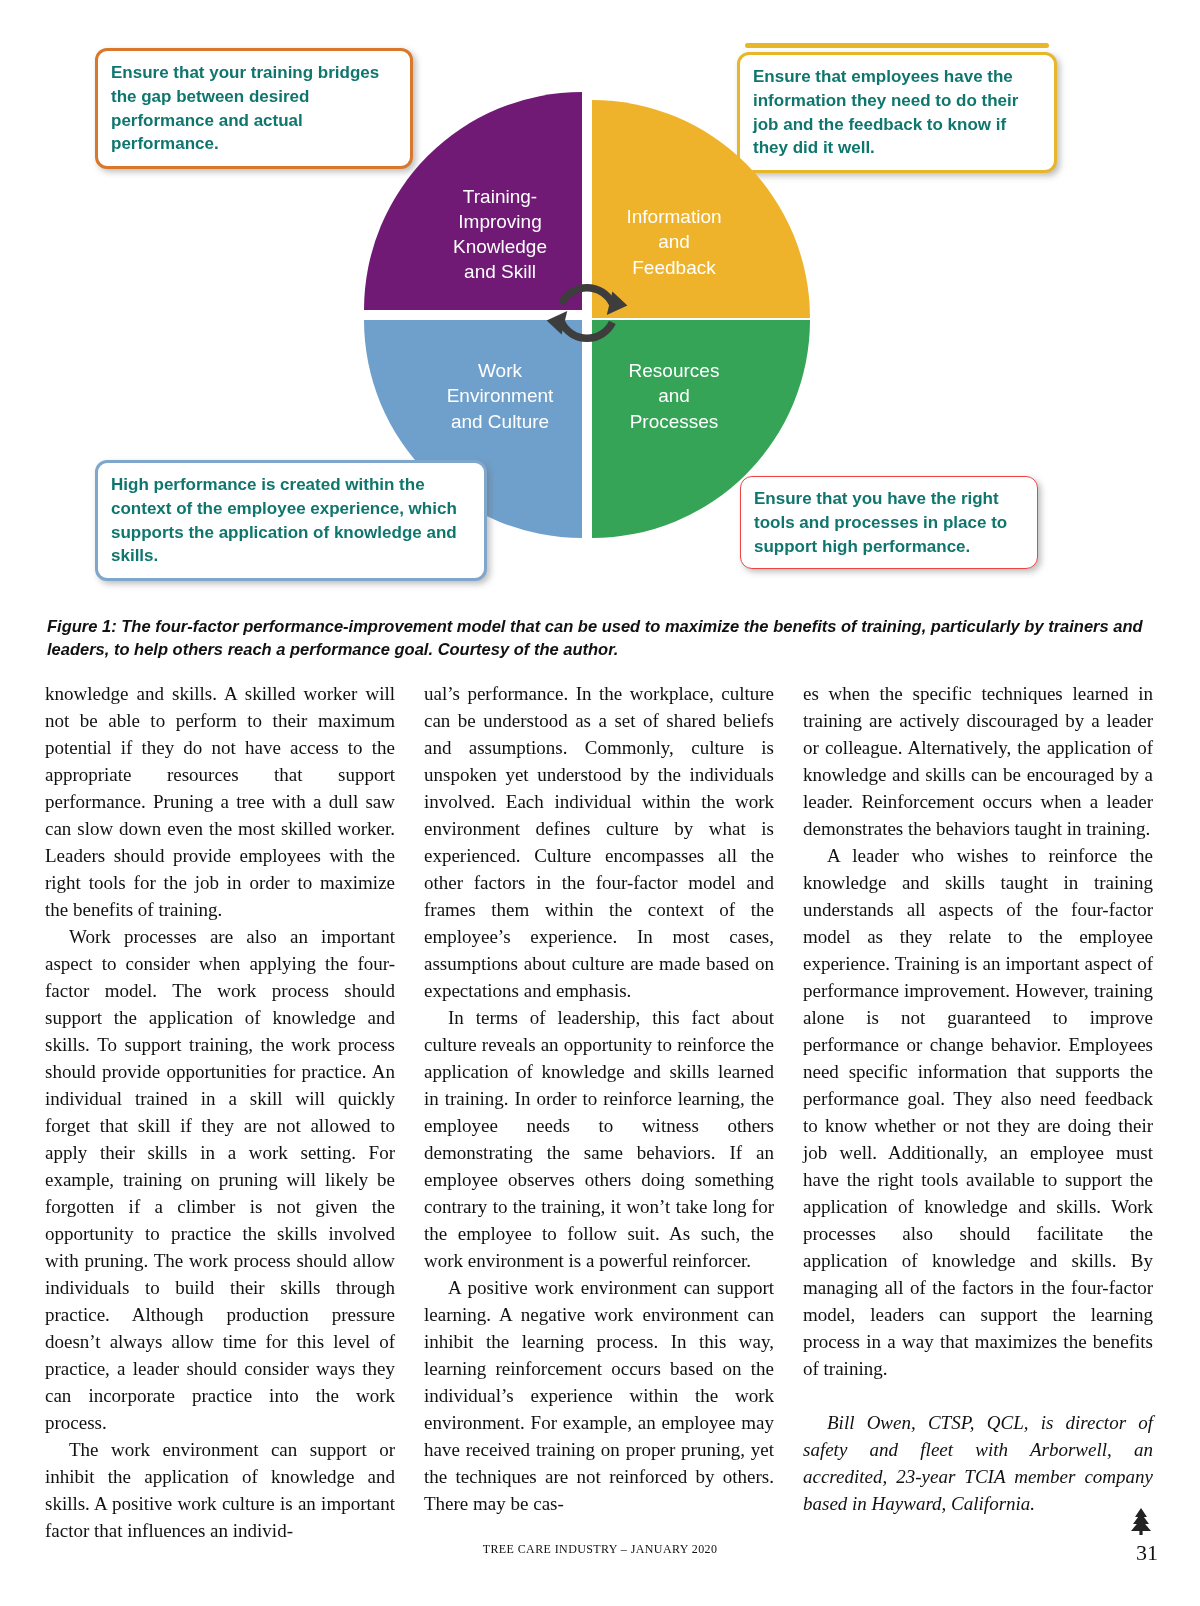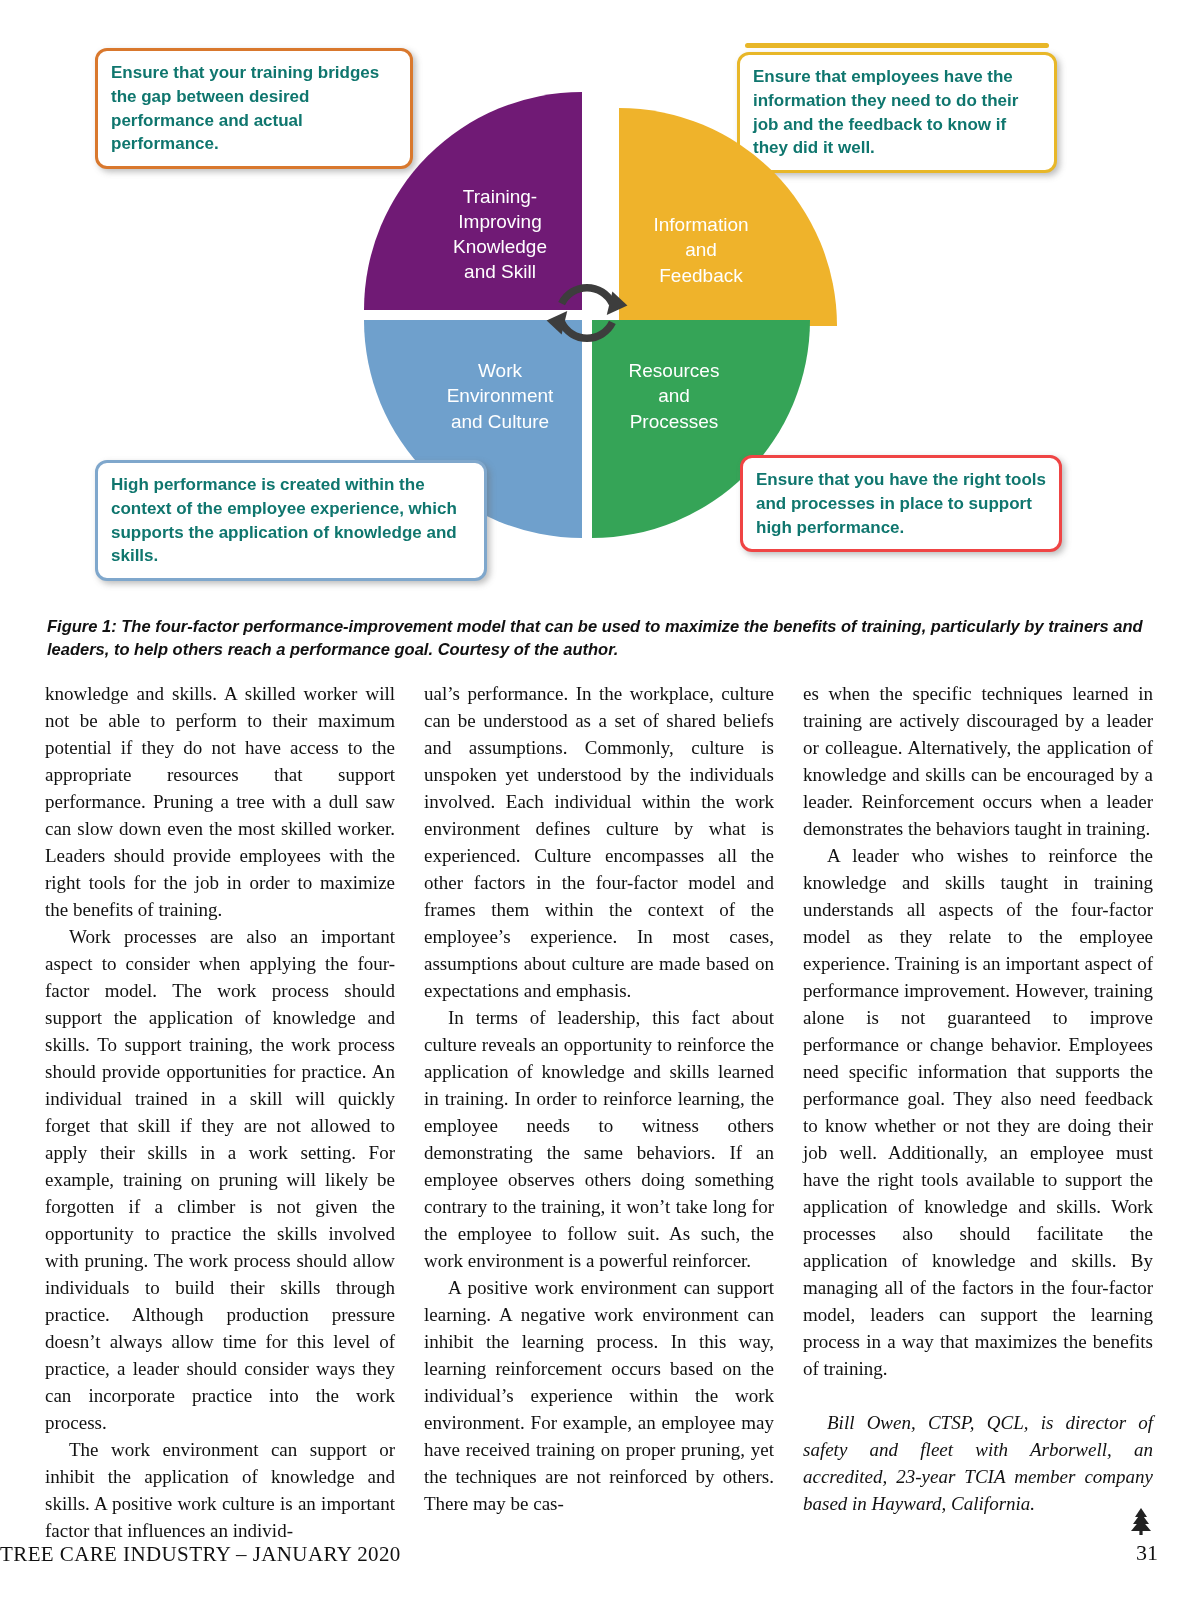--- a/index.html
+++ b/index.html
@@ -12,21 +12,21 @@
   }
 
   
   .figure { position: absolute; left: 0; top: 0; width: 1200px; height: 605px; }
 
   .quad {
     position: absolute; width: 218px; height: 218px;
     box-sizing: border-box; display: flex;
   }
   .quad-tl { left: 364px; top: 92px;  background: #701a75; border-top-left-radius: 100%;    padding: 66px 0 0 54px; }
-  .quad-tr { left: 592px; top: 108px;  background: #EFB32B; border-top-right-radius: 100%;   padding: 66px 54px 0 0; margin-left: 27px; }
+  .quad-tr { left: 592px; top: 100px;  background: #EFB32B; border-top-right-radius: 100%;   padding: 66px 54px 0 0; }
   .quad-bl { left: 364px; top: 320px; background: #6FA0CC; border-bottom-left-radius: 100%; padding: 0 0 66px 54px; }
   .quad-br { left: 592px; top: 320px; background: #35A457; border-bottom-right-radius: 100%;padding: 0 54px 66px 0; }
   .quad-label {
     margin: auto; color: #ffffff;
     font-family: "Liberation Sans", sans-serif;
     font-size: 19px; line-height: 1.32; text-align: center;
     white-space: pre-line;
   }
 
   .cycle {
@@ -38,21 +38,21 @@
     position: absolute; background: #ffffff;
     border-radius: 12px; padding: 10px 13px;
     font-family: "Liberation Sans", sans-serif;
     font-weight: bold; font-size: 17px; line-height: 1.4; color: #0f766e;
     box-shadow: 3px 3px 6px rgba(110,110,110,0.45);
     box-sizing: border-box;
   }
   .callout-tl { left: 95px;  top: 48px;  width: 318px; border: 3px solid #D9782D; }
   .callout-tr { left: 737px; top: 52px;  width: 320px; border: 3px solid #E8B729; }
   .callout-bl { left: 95px;  top: 460px; width: 392px; border: 3px solid #7FA7CC; }
-  .callout-br { left: 740px; top: 455px; width: 322px; border: 3px solid #ef4444; }
+  .callout-br { left: 740px; top: 476px; width: 298px; border: 1px solid #ef4444; }
 
   .accent-bar {
     position: absolute; left: 745px; top: 43px; width: 304px; height: 5px;
     background: #E8B729; border-radius: 3px;
   }
 
   
   .caption {
     position: absolute; left: 47px; top: 615px; width: 1108px;
     font-family: "Liberation Sans", sans-serif;
@@ -72,22 +72,22 @@
   }
   .col p { margin: 0; text-indent: 24px; }
   .col p.noindent { text-indent: 0; }
   .byline { font-style: italic; margin-top: 27px !important; }
 
   .tree-icon { position: absolute; right: 2px; bottom: 2px; }
 
   
   .footer { position: absolute; left: 0; top: 1542px; width: 1200px; }
   .footer-title {
-    display: block; 
-    font-size: 21px; letter-spacing: 0.4px;
+    display: block; text-align: center;
+    font-size: 12px; letter-spacing: 0.4px;
   }
   .page-number {
     position: absolute; right: 42px; top: -2px; font-size: 22px;
   }
 </style>
 </head>
 <body>
 
 <div class="page">
 

